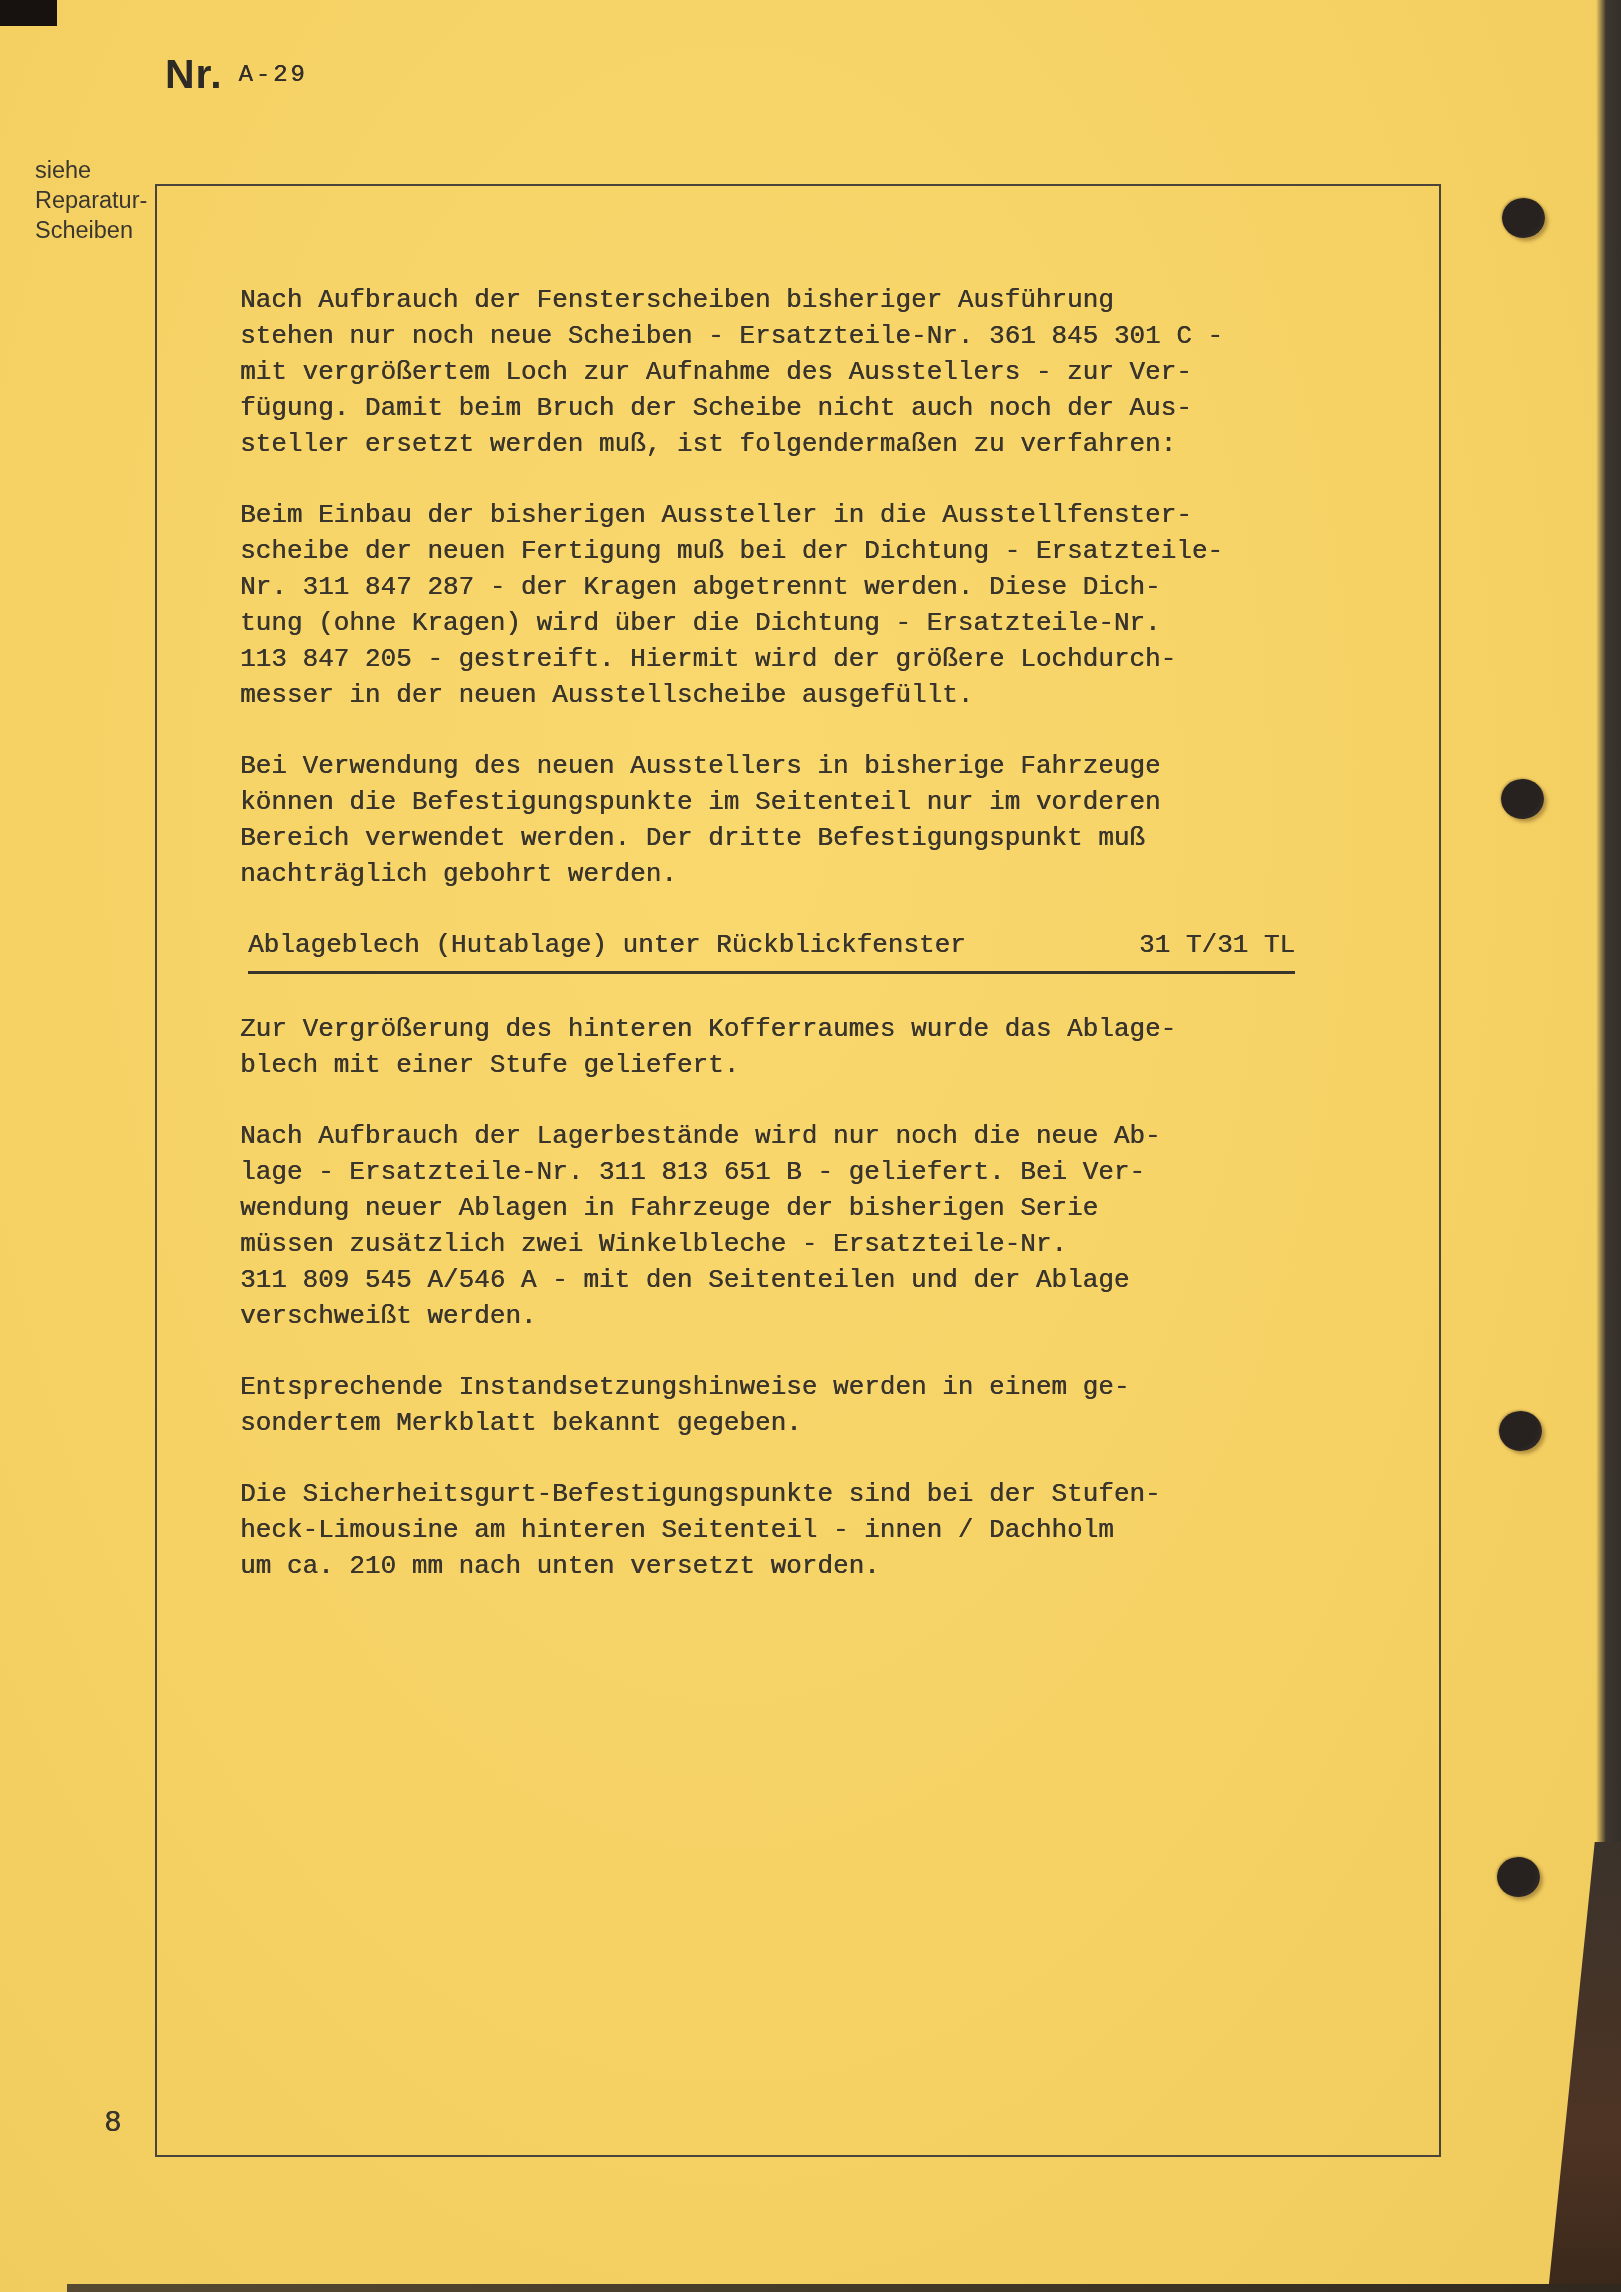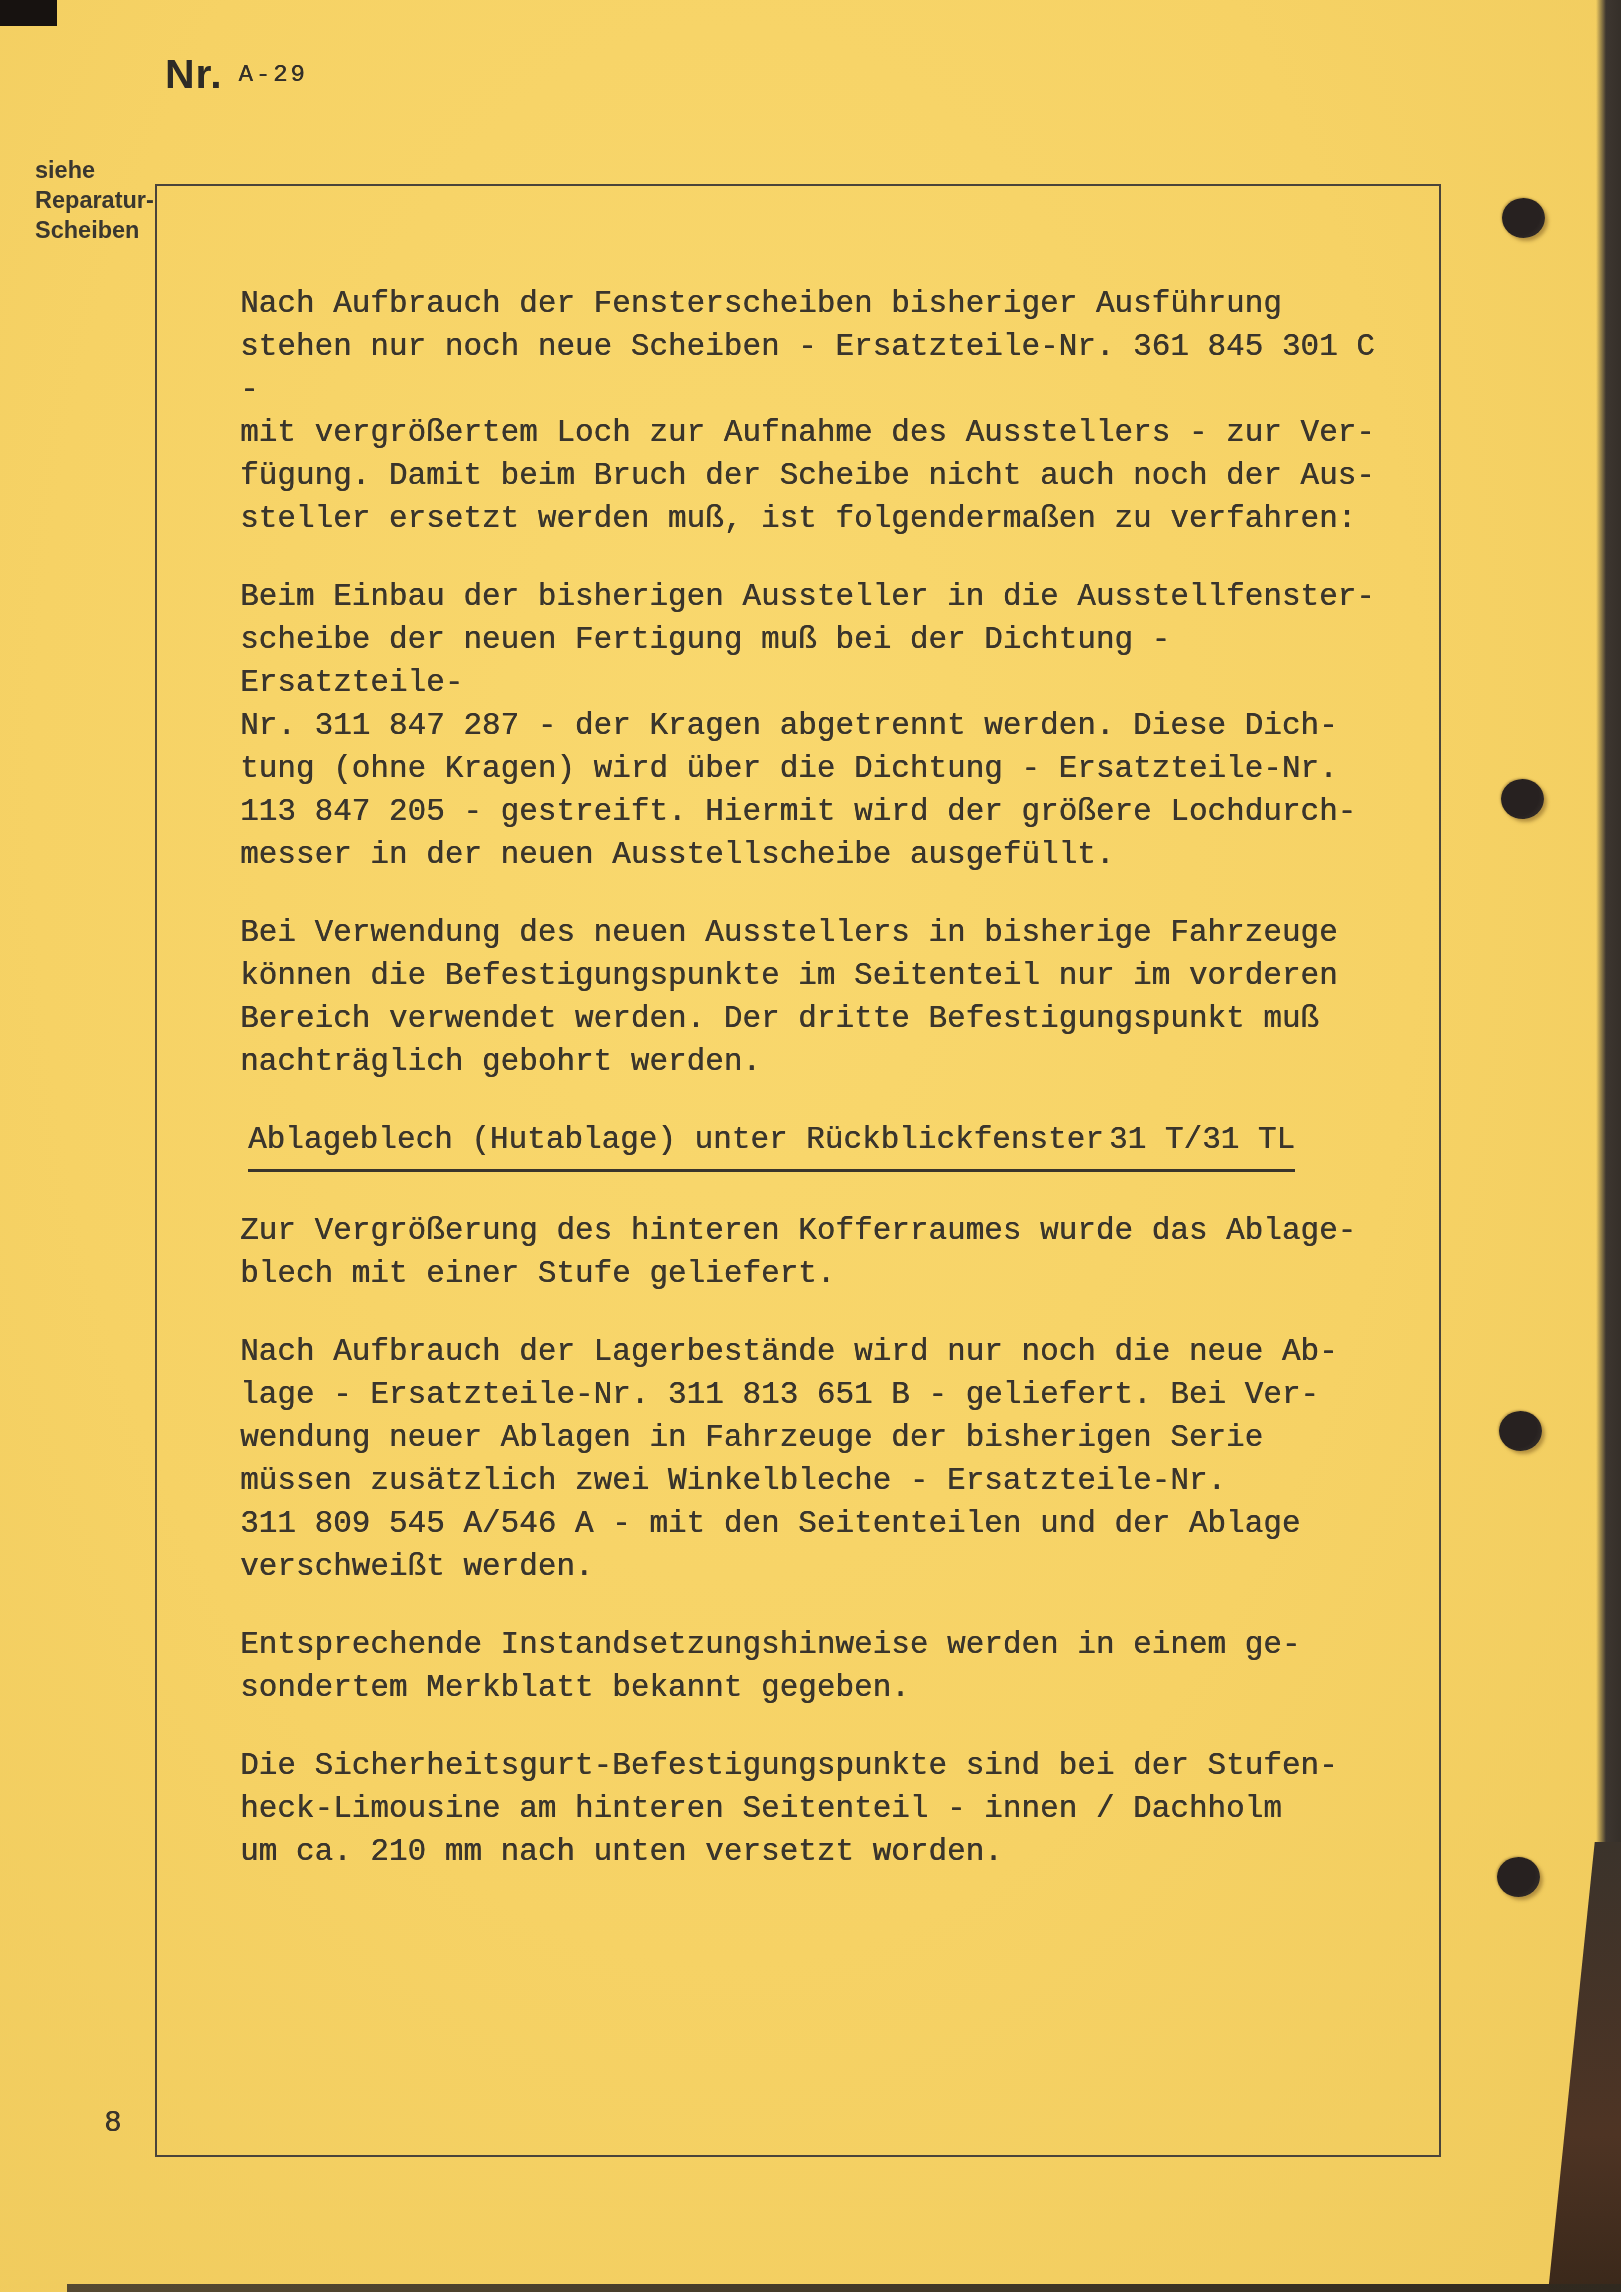--- a/index.html
+++ b/index.html
@@ -26,30 +26,30 @@
     font-weight:bold;font-size:41px;letter-spacing:1px;
   }
   .nr-value{
     font-size:24px;letter-spacing:2.9px;color:#343029;
     text-shadow:0.4px 0.4px 0 #343029;
   }
   
   .margin-note{
     position:absolute;left:35px;top:155px;
     font-family:"Liberation Sans","DejaVu Sans",sans-serif;
-    font-weight:bold;font-size:23.5px;line-height:30px;color:#3a372f;
+    font-weight:normal;font-size:23.5px;line-height:30px;color:#3a372f;
   }
   
   .frame{
     position:absolute;left:155px;top:184px;width:1286px;height:1973px;
     border:2px solid #4a443a;box-sizing:border-box;
   }
   .content{
     position:absolute;left:83px;top:96px;width:1147px;
-    font-size:31px;line-height:43px;color:#3a352c;
+    font-size:26px;line-height:36px;color:#3a352c;
     text-shadow:0.4px 0.3px 0 #3a352c;
   }
   .para{
     white-space:pre-wrap;margin:0 0 35px 0;
   }
   .section-heading{
     display:flex;align-items:baseline;width:1047px;
     padding-bottom:7.8px;margin:31px 0 37px 8px;box-sizing:border-box;
   }
   .section.s1 .section-heading{margin-top:49px;}

